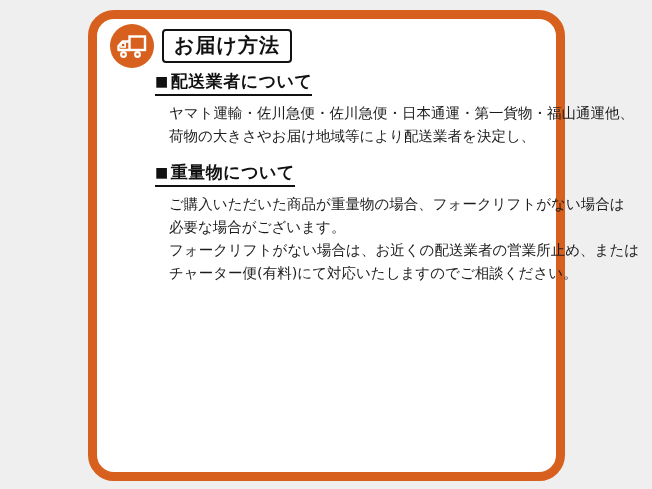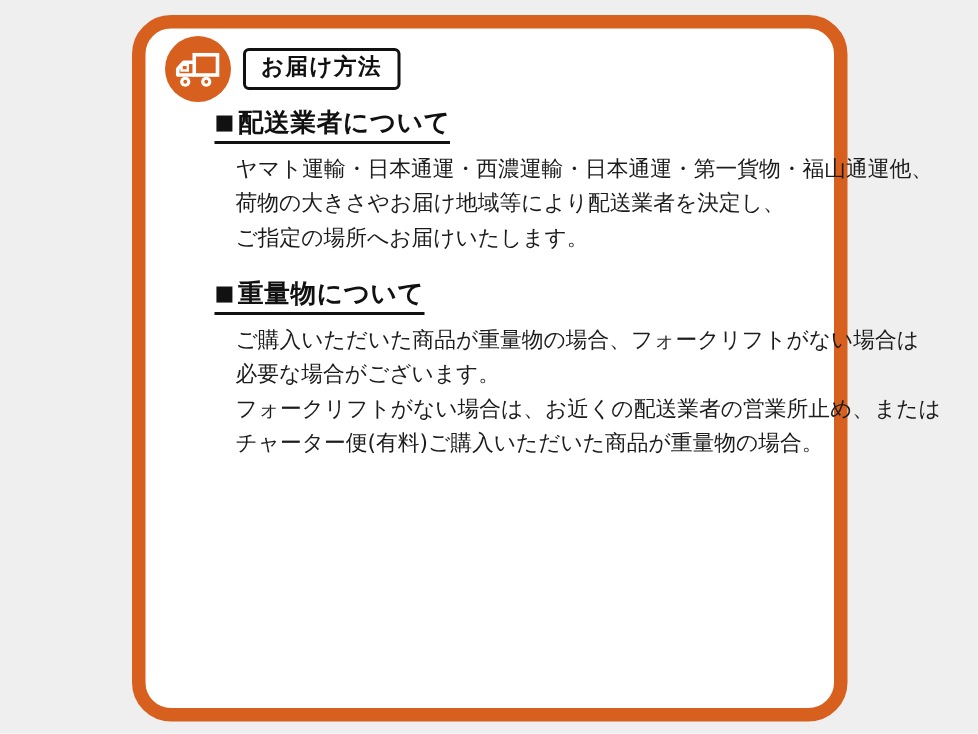--- a/index.html
+++ b/index.html
@@ -27,28 +27,28 @@
   }
   .truck-badge{
     width:44px;height:44px;
     flex:0 0 44px;
     display:block;
   }
   .title-box{
     border:2.5px solid #111111;
     border-radius:4px;
     padding:1px 10px 3px 10px;
-    font-size:15px;
+    font-size:20px;
     font-weight:bold;
     color:#111111;
     letter-spacing:1px;
     line-height:1.3;
   }
   .sections{
-    margin-left:33px;
+    margin-left:45px;
     margin-top:2px;
   }
   .section{margin-bottom:13px;}
   .section-heading{
     display:inline-block;
     font-size:17px;
     font-weight:bold;
     color:#111111;
     border-bottom:2px solid #111111;
     padding-bottom:1px;
@@ -86,33 +86,32 @@
       <circle cx="27.5" cy="30.5" r="1.3" fill="#d8601e"></circle>
     </svg>
     <div class="title-box">お届け方法</div>
   </div>
 
   <div class="sections">
 
     <div class="section">
       <div class="section-heading"><span class="bullet">■</span><span>配送業者について</span></div>
       <div class="section-body">
-        <div class="body-line">ヤマト運輸・日本通運・西濃運輸・日本通運・第一貨物・福山通運他、</div>
+        <div class="body-line">ヤマト運輸・佐川急便・佐川急便・日本通運・第一貨物・福山通運他、</div>
         <div class="body-line">荷物の大きさやお届け地域等により配送業者を決定し、</div>
-        <div class="body-line">ご指定の場所へお届けいたします。</div>
       </div>
     </div>
 
     <div class="section">
       <div class="section-heading"><span class="bullet">■</span><span>重量物について</span></div>
       <div class="section-body">
         <div class="body-line">ご購入いただいた商品が重量物の場合、フォークリフトがない場合は</div>
         <div class="body-line">必要な場合がございます。</div>
         <div class="body-line">フォークリフトがない場合は、お近くの配送業者の営業所止め、または</div>
-        <div class="body-line">チャーター便(有料)ご購入いただいた商品が重量物の場合。</div>
+        <div class="body-line">チャーター便(有料)にて対応いたしますのでご相談ください。</div>
       </div>
     </div>
 
     <div class="section">
     </div>
 
   </div>
 </div>
 
 </body></html>

